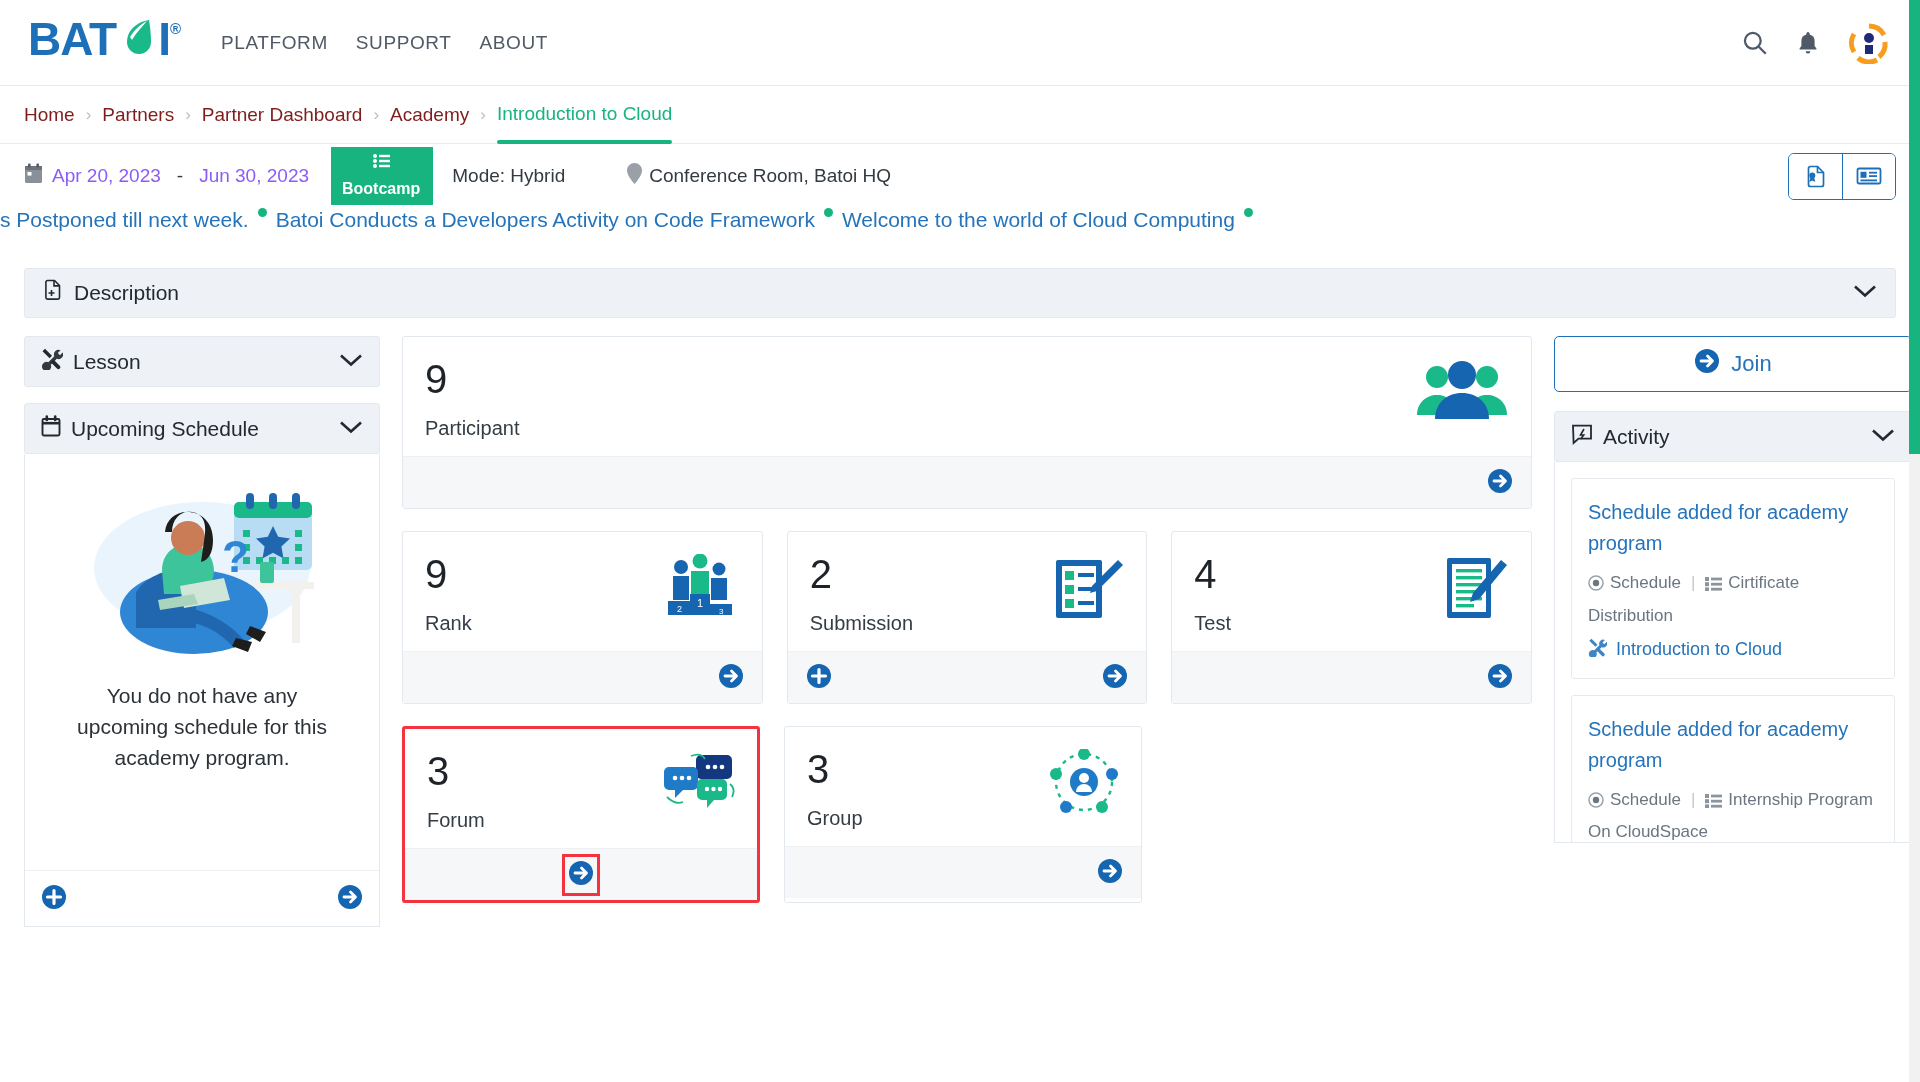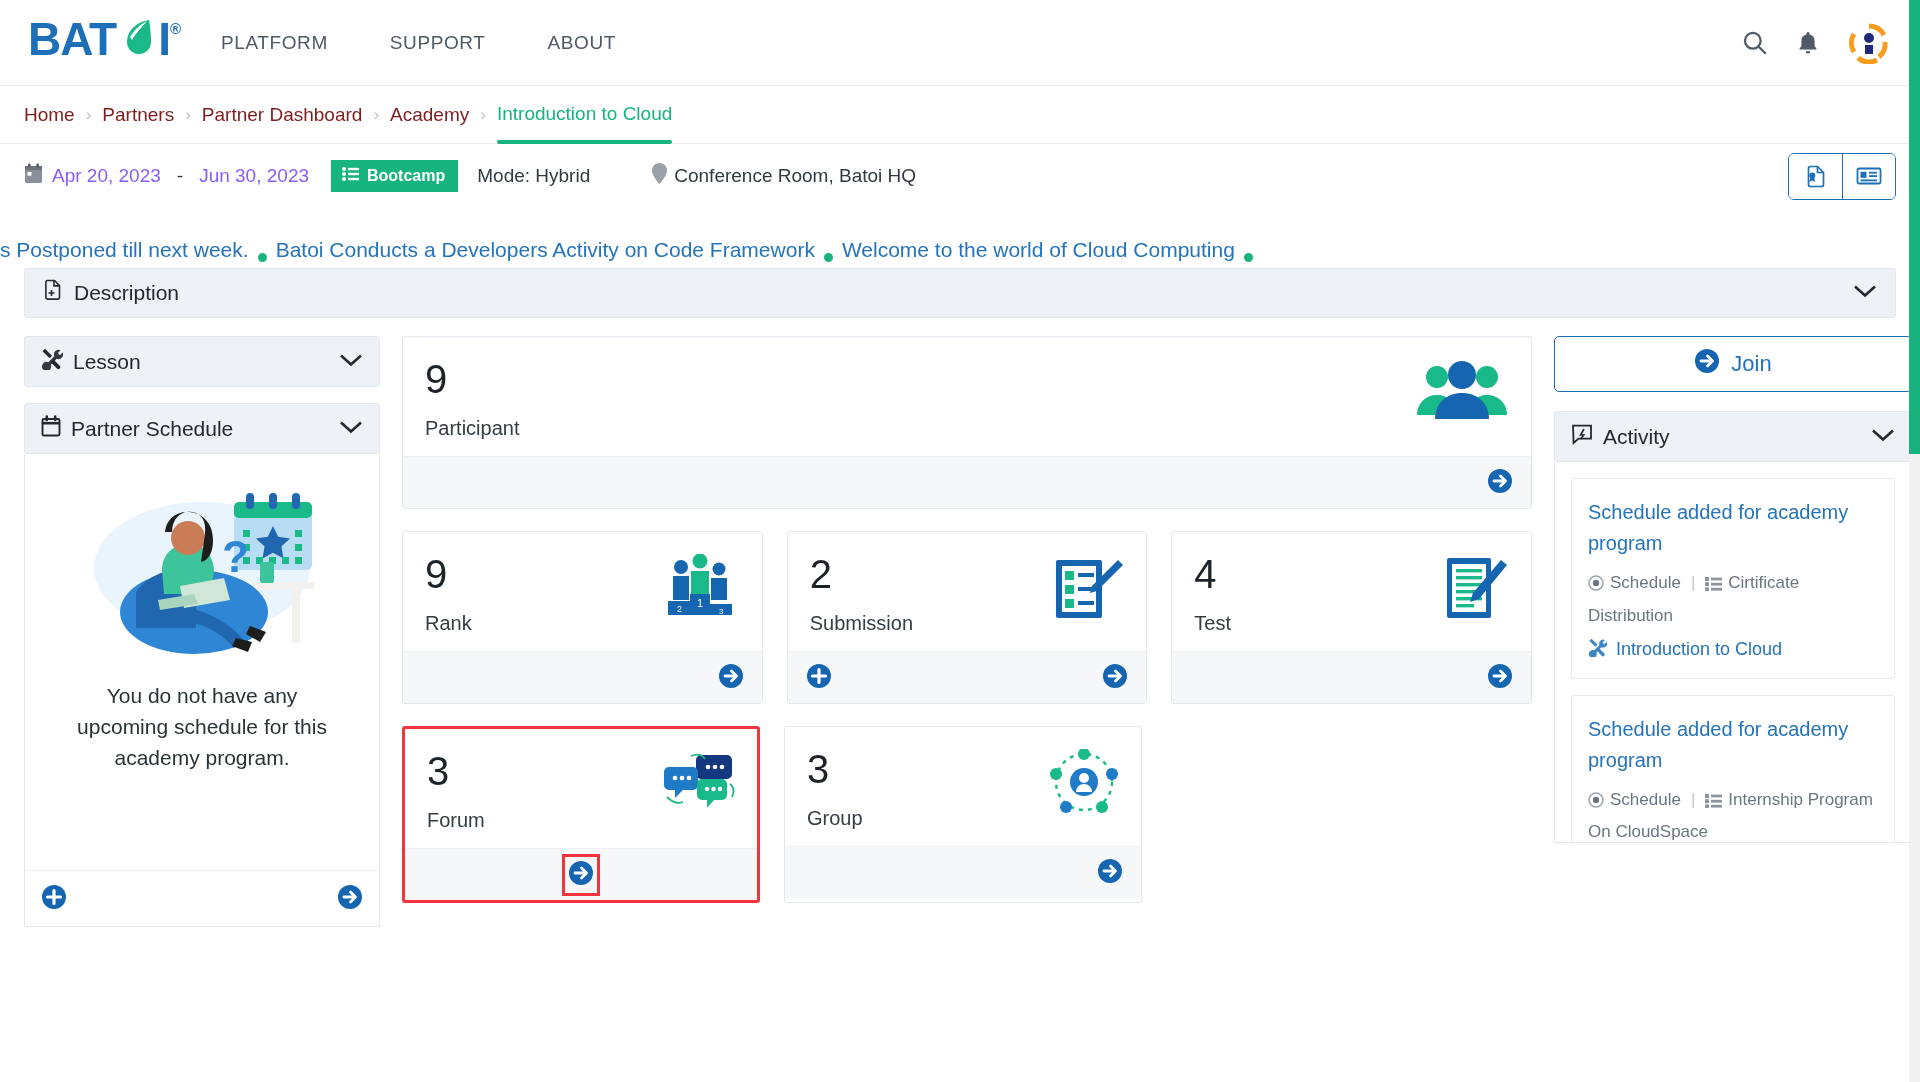--- a/index.html
+++ b/index.html
@@ -17,21 +17,21 @@
     height: 86px; display: flex; align-items: center;
     padding: 0 30px 0 28px; border-bottom: 1px solid #e9ecef; background:#fff;
   }
   .logo { display:flex; align-items:flex-start; margin-right: 40px; }
   .logo-text {
     font-size: 46px; font-weight: 700; letter-spacing: -1px;
     color: #1d6fb8; line-height: 1; font-family:"Liberation Sans",sans-serif;
   }
   .logo-leaf { display:inline-block; vertical-align:middle; margin:0 1px; }
   .logo-reg { font-size: 15px; color:#1d6fb8; font-weight:600; margin-top:4px; }
-  .nav-links { display:flex; align-items:center; gap:62px; }
+  .nav-links { display:flex; align-items:center; gap:28px; }
   .nav-link {
     font-size: 19px; letter-spacing: .6px; color: #4f5a66; text-decoration:none;
     cursor:pointer;
   }
   .nav-right { margin-left:auto; display:flex; align-items:center; gap:28px; }
   .icon-btn { cursor:pointer; display:flex; align-items:center; justify-content:center; }
   .avatar { width:42px; height:42px; cursor:pointer; }
 
   
   .crumbbar {
@@ -50,35 +50,36 @@
   .metabar {
     height: 64px; display:flex; align-items:center; padding: 0 24px; gap: 0;
     position:relative;
   }
   .meta-date { font-size:19px; color:#8b5cf6; display:flex; align-items:center; gap:9px; }
   .meta-dash { margin: 0 16px; color:#333a42; font-size:19px; }
   .badge-bootcamp {
     background:#17b47f; color:#fff; font-size:16px; font-weight:600;
     padding: 7px 13px 7px 11px; display:flex; align-items:center; gap:8px;
     margin-left: 22px;
+    flex-direction: column;
   }
   .meta-mode { font-size:19px; color:#333a42; margin-left:19px; }
   .meta-loc { font-size:19px; color:#333a42; display:flex; align-items:center; gap:7px; margin-left:62px; }
   .meta-actions {
     margin-left:auto; display:flex; border:1px solid #1d6fb8; border-radius:6px; overflow:hidden;
   }
   .meta-action-btn {
     width:53px; height:45px; display:flex; align-items:center; justify-content:center;
     background:#fff; cursor:pointer;
   }
   .meta-action-btn + .meta-action-btn { border-left:1px solid #1d6fb8; }
 
   
   .ticker {
-    height:54px; display:flex; align-items:flex-end; padding-left: 0; overflow:hidden;
+    height:54px; display:flex; align-items:flex-start; padding-left: 0; overflow:hidden;
     white-space: nowrap;
   }
   .ticker-text { font-size:21px; color:#2574bb; }
   .ticker-dot {
     display:inline-block; width:9px; height:9px; background:#17b47f;
     border-radius:50%; margin: 0 9px; vertical-align: middle;
   }
 
   
   .desc-strip {
@@ -343,21 +344,21 @@
       <div class="sched-panel">
         <div class="panel-head">
           <span class="panel-head-title">
             <span>
               <svg width="20" height="22" viewBox="0 0 20 22" fill="none" stroke="#24292f" stroke-width="1.9">
                 <rect x="1.5" y="4" width="17" height="16.5" rx="1.5"></rect>
                 <path d="M1.5 8.2h17" stroke-width="2.6"></path>
                 <path d="M5.8 1.5v3.4M14.2 1.5v3.4" stroke-width="2.6" stroke-linecap="round"></path>
               </svg>
             </span>
-            <span>Partner Schedule</span>
+            <span>Upcoming Schedule</span>
           </span>
           <span class="chev">
             <svg width="24" height="14" viewBox="0 0 24 14" fill="none" stroke="#24292f" stroke-width="2.6">
                 <path d="M2 2.5 12 11.5 22 2.5"></path>
               </svg>
           </span>
         </div>
         <div class="sched-body">
           <div>
             <svg width="236" height="182" viewBox="0 0 236 182">

